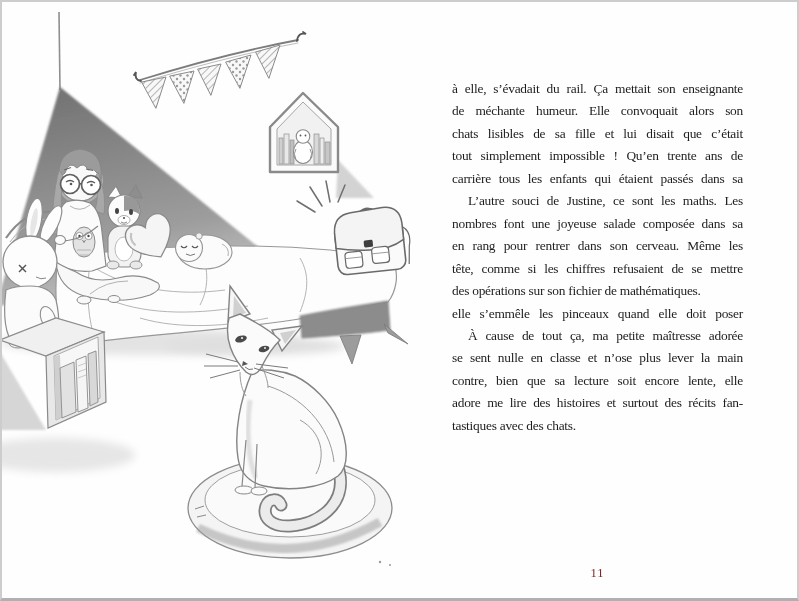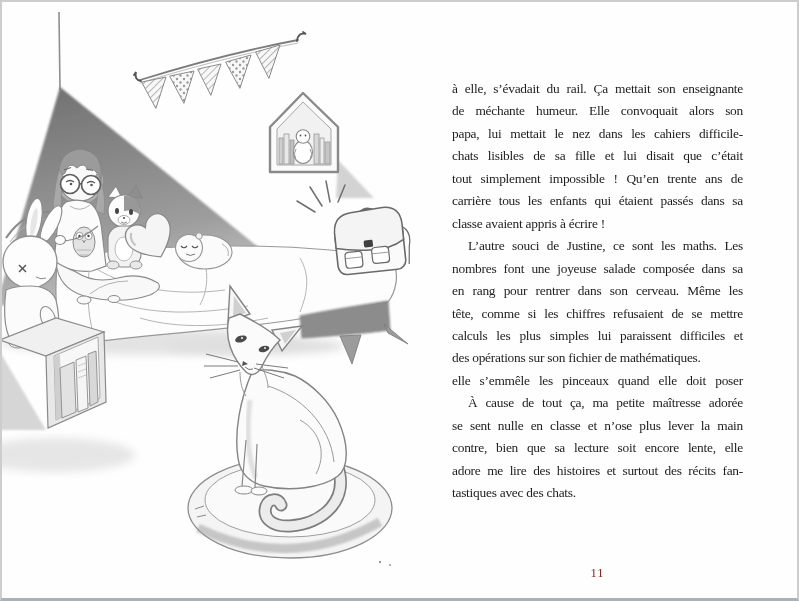--- a/index.html
+++ b/index.html
@@ -272,30 +272,27 @@
       </g>
     </g>
 
     <circle cx="380" cy="562" r="1.2" fill="#9a9a9a"></circle>
     <circle cx="390" cy="565" r="1" fill="#9a9a9a"></circle>
   </svg>
 
   <div class="text-col">
       <div class="line">à elle, s’évadait du rail. Ça mettait son enseignante</div>
       <div class="line">de méchante humeur. Elle convoquait alors son</div>
-      <div class="line">papa, lui mettait le nez dans les cahiers difficile-</div>
       <div class="line">chats lisibles de sa fille et lui disait que c’était</div>
       <div class="line">tout simplement impossible ! Qu’en trente ans de</div>
       <div class="line">carrière tous les enfants qui étaient passés dans sa</div>
-      <div class="line last">classe avaient appris à écrire !</div>
       <div class="line indent">L’autre souci de Justine, ce sont les maths. Les</div>
       <div class="line">nombres font une joyeuse salade composée dans sa</div>
       <div class="line">en rang pour rentrer dans son cerveau. Même les</div>
       <div class="line">tête, comme si les chiffres refusaient de se mettre</div>
-      <div class="line">calculs les plus simples lui paraissent difficiles et</div>
       <div class="line last">des opérations sur son fichier de mathématiques.</div>
       <div class="line">elle s’emmêle les pinceaux quand elle doit poser</div>
       <div class="line indent">À cause de tout ça, ma petite maîtresse adorée</div>
       <div class="line">se sent nulle en classe et n’ose plus lever la main</div>
       <div class="line">contre, bien que sa lecture soit encore lente, elle</div>
       <div class="line">adore me lire des histoires et surtout des récits fan-</div>
       <div class="line last">tastiques avec des chats.</div>
     </div>
 
   <div class="pageno">11</div>

